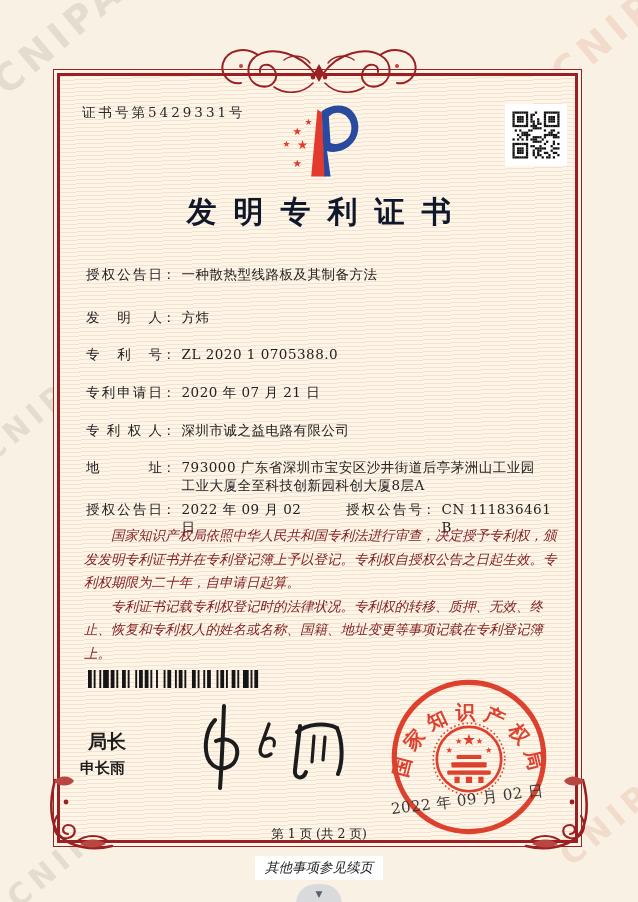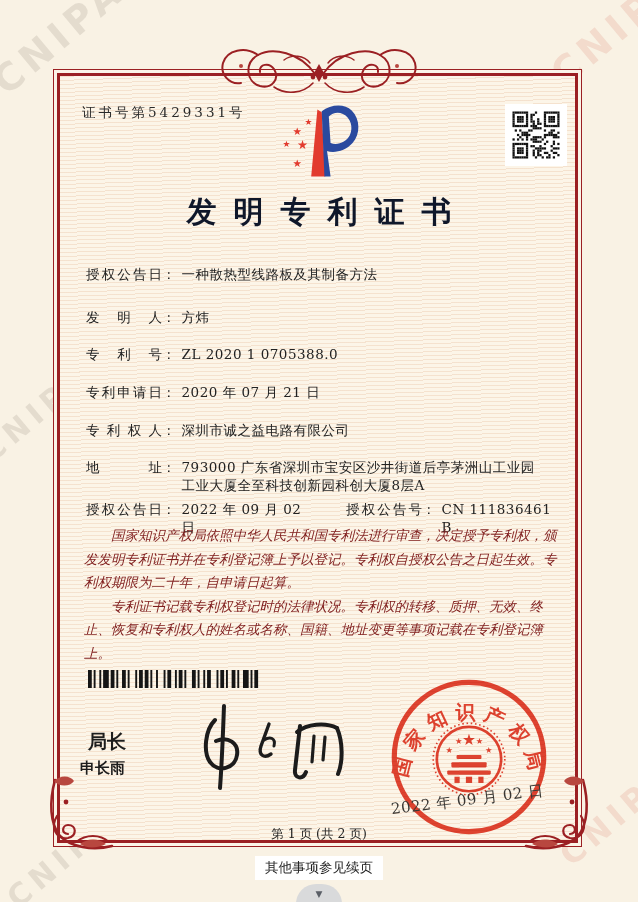--- a/index.html
+++ b/index.html
@@ -47,21 +47,21 @@
              font-family:"DejaVu Sans","Liberation Sans",sans-serif;}
   .gov-name{position:absolute;left:80px;top:759px;font-size:15px;font-weight:bold;color:#1d1d1d;
             font-family:"DejaVu Sans","Liberation Sans",sans-serif;}
   .signature{position:absolute;left:185px;top:700px;width:168px;height:96px;}
   .seal{position:absolute;left:386px;top:674px;width:166px;height:166px;overflow:visible;
         mix-blend-mode:multiply;}
   
   .page-info{position:absolute;left:0;top:826px;width:638px;text-align:center;font-size:12.5px;color:#222;}
   .cont-note{position:absolute;left:0;top:856px;width:638px;text-align:center;}
   .cont-note span{display:inline-block;background:#ffffff;padding:3px 10px;font-size:13.5px;
-                  color:#1e1e1e;}
+                  font-style:italic;color:#1e1e1e;}
   .scroll-pill{position:absolute;left:296px;top:884px;width:46px;height:20px;background:#d9dadb;
                border-radius:23px 23px 0 0;display:flex;align-items:center;justify-content:center;
                cursor:pointer;}
   .scroll-pill span{font-size:9px;color:#5a5f66;line-height:1;
                     font-family:"DejaVu Sans","Liberation Sans",sans-serif;}
 </style>
 </head>
 <body>
 
 <div class="page">

